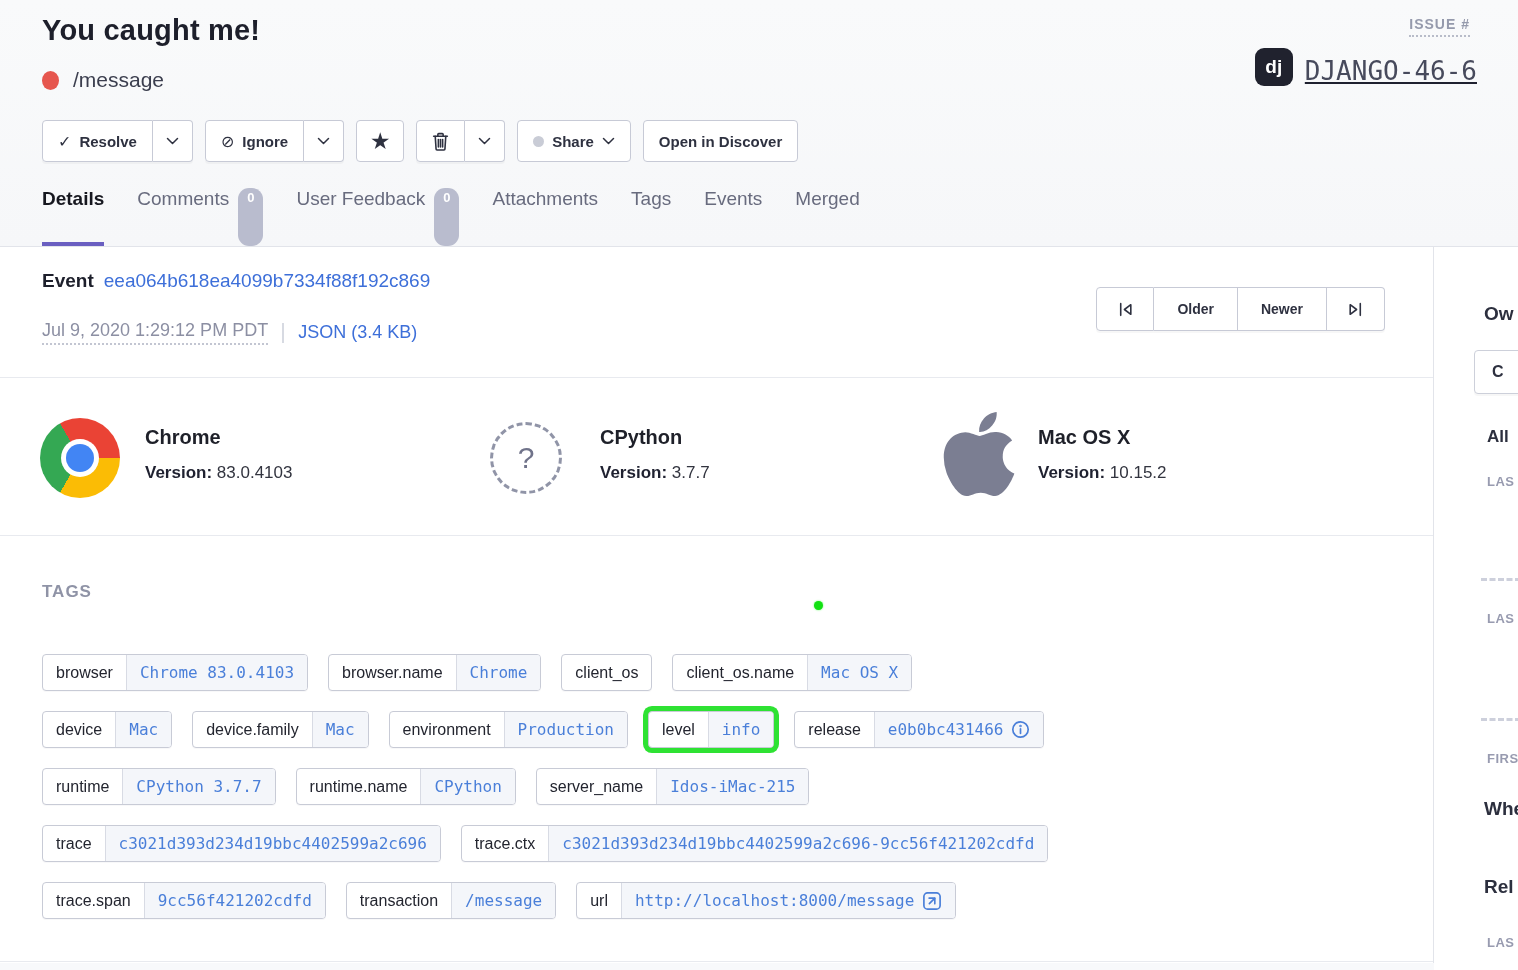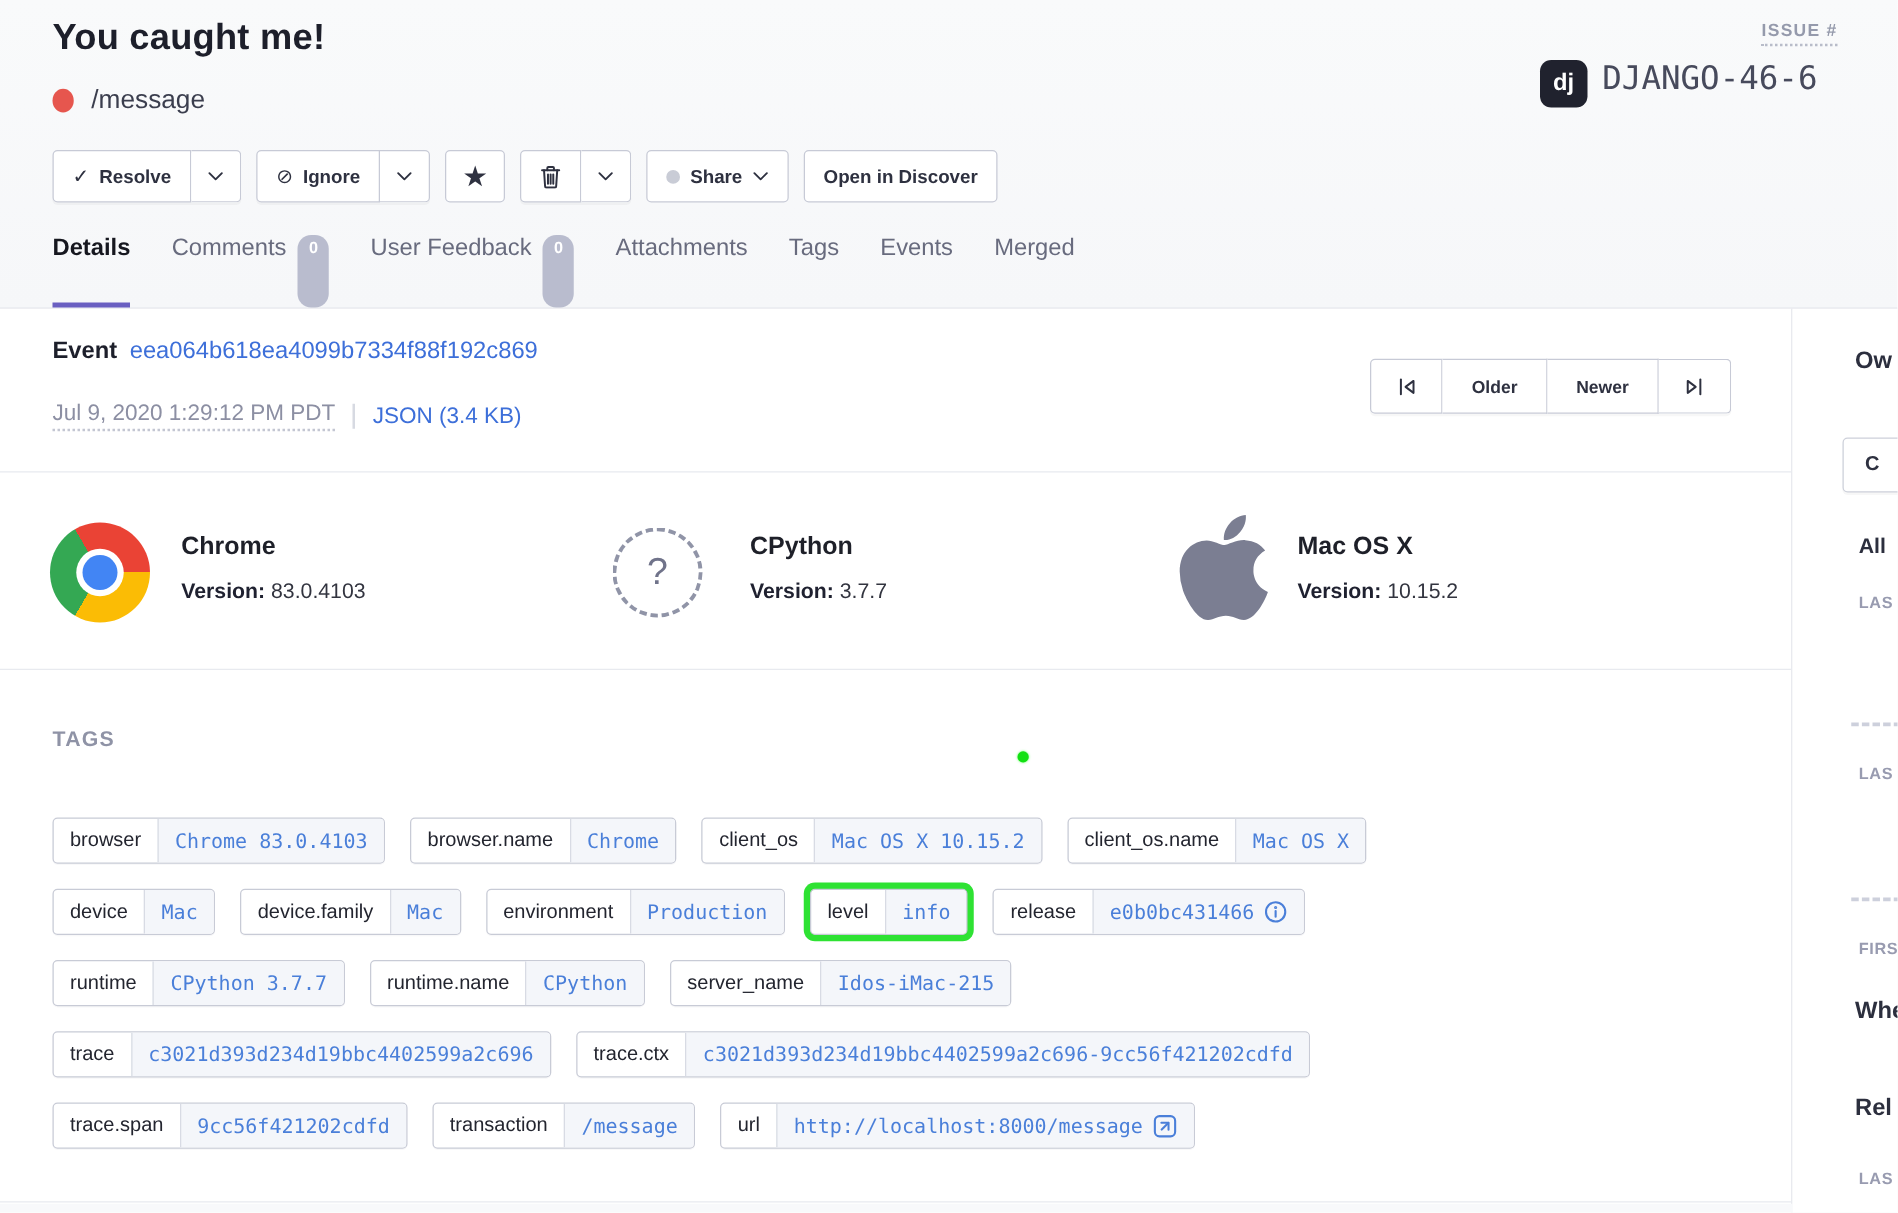--- a/index.html
+++ b/index.html
@@ -8,21 +8,21 @@
 
   
   .header { position:absolute; top:0; left:0; width:1518px; height:247px;
             background:linear-gradient(180deg,#f9fafb,#f6f7f9); border-bottom:1px solid #e2e4ea; }
   .page-title { position:absolute; left:42px; top:14px; font-size:29px; font-weight:700; color:#1d1f2b; letter-spacing:.2px; }
   .culprit { position:absolute; left:42px; top:68px; display:flex; align-items:center; gap:14px; }
   .err-dot { width:17px; height:19px; border-radius:50%; background:#e6564e; }
   .culprit-text { font-size:21px; color:#3b3e4e; }
   .issue-label { position:absolute; right:48px; top:16px; font-size:14px; font-weight:700; color:#959aac;
                  letter-spacing:1px; border-bottom:2px dotted #b8bcc9; padding-bottom:3px; }
-  .issue-id { position:absolute; right:64px; top:48px; display:flex; align-items:flex-start; gap:12px; }
+  .issue-id { position:absolute; right:41px; top:48px; display:flex; align-items:flex-end; gap:12px;text-decoration:underline; }
   .dj-logo { width:38px; height:38px; border-radius:9px; background:#20222e; color:#fff; display:flex;
              align-items:center; justify-content:center; font-weight:700; font-size:19px; }
   .issue-short { font-family:"DejaVu Sans Mono", monospace; font-size:26px; color:#474a5c; }
 
   
   .toolbar { position:absolute; left:42px; top:120px; display:flex; align-items:stretch; gap:12px; height:42px; }
   .btn-group { display:flex; border-radius:4px; box-shadow:0 2px 0 rgba(40,42,60,.04); }
   .btn { background:#fff; border:1px solid #c7cad6; color:#2e3140; font-family:"Liberation Sans",sans-serif;
          font-size:15px; font-weight:700; display:flex; align-items:center; gap:8px; padding:0 15px;
          cursor:pointer; border-radius:4px; height:42px; }
@@ -284,23 +284,20 @@
               </span>
           </div>
           <div class="tag">
             <span class="tag-k">browser.name</span>
             <span class="tag-v">
                 <span>Chrome</span>
               </span>
           </div>
           <div class="tag">
             <span class="tag-k">client_os</span>
-            <span class="tag-v">
-                <span>Mac OS X 10.15.2</span>
-              </span>
           </div>
           <div class="tag">
             <span class="tag-k">client_os.name</span>
             <span class="tag-v">
                 <span>Mac OS X</span>
               </span>
           </div>
         </div>
 
         <div class="tag-row">
@@ -403,21 +400,21 @@
           </div>
         </div>
       </div>
       <div class="cursor-dot" style="left:814px; top:65px;"></div>
     </div>
 
     <div class="footer-strip"></div>
   </div>
 
   <div class="sidebar">
-    <div class="sb-heading" style="left:50px; top:31px;">Ow</div>
+    <div class="sb-heading" style="left:50px; top:56px;">Ow</div>
     <div class="sb-box">C</div>
     <div class="sb-heading" style="left:53px; top:180px; font-size:17px;">All</div>
     <div class="sb-sub" style="left:53px; top:227px;">LAS</div>
     <div class="sb-dash" style="top:331px;"></div>
     <div class="sb-sub" style="left:53px; top:364px;">LAS</div>
     <div class="sb-dash" style="top:471px;"></div>
     <div class="sb-sub" style="left:53px; top:504px;">FIRS</div>
     <div class="sb-heading" style="left:50px; top:551px; font-weight:600;">Whe</div>
     <div class="sb-heading" style="left:50px; top:629px; font-weight:600;">Rel</div>
     <div class="sb-sub" style="left:53px; top:688px;">LAS</div>

